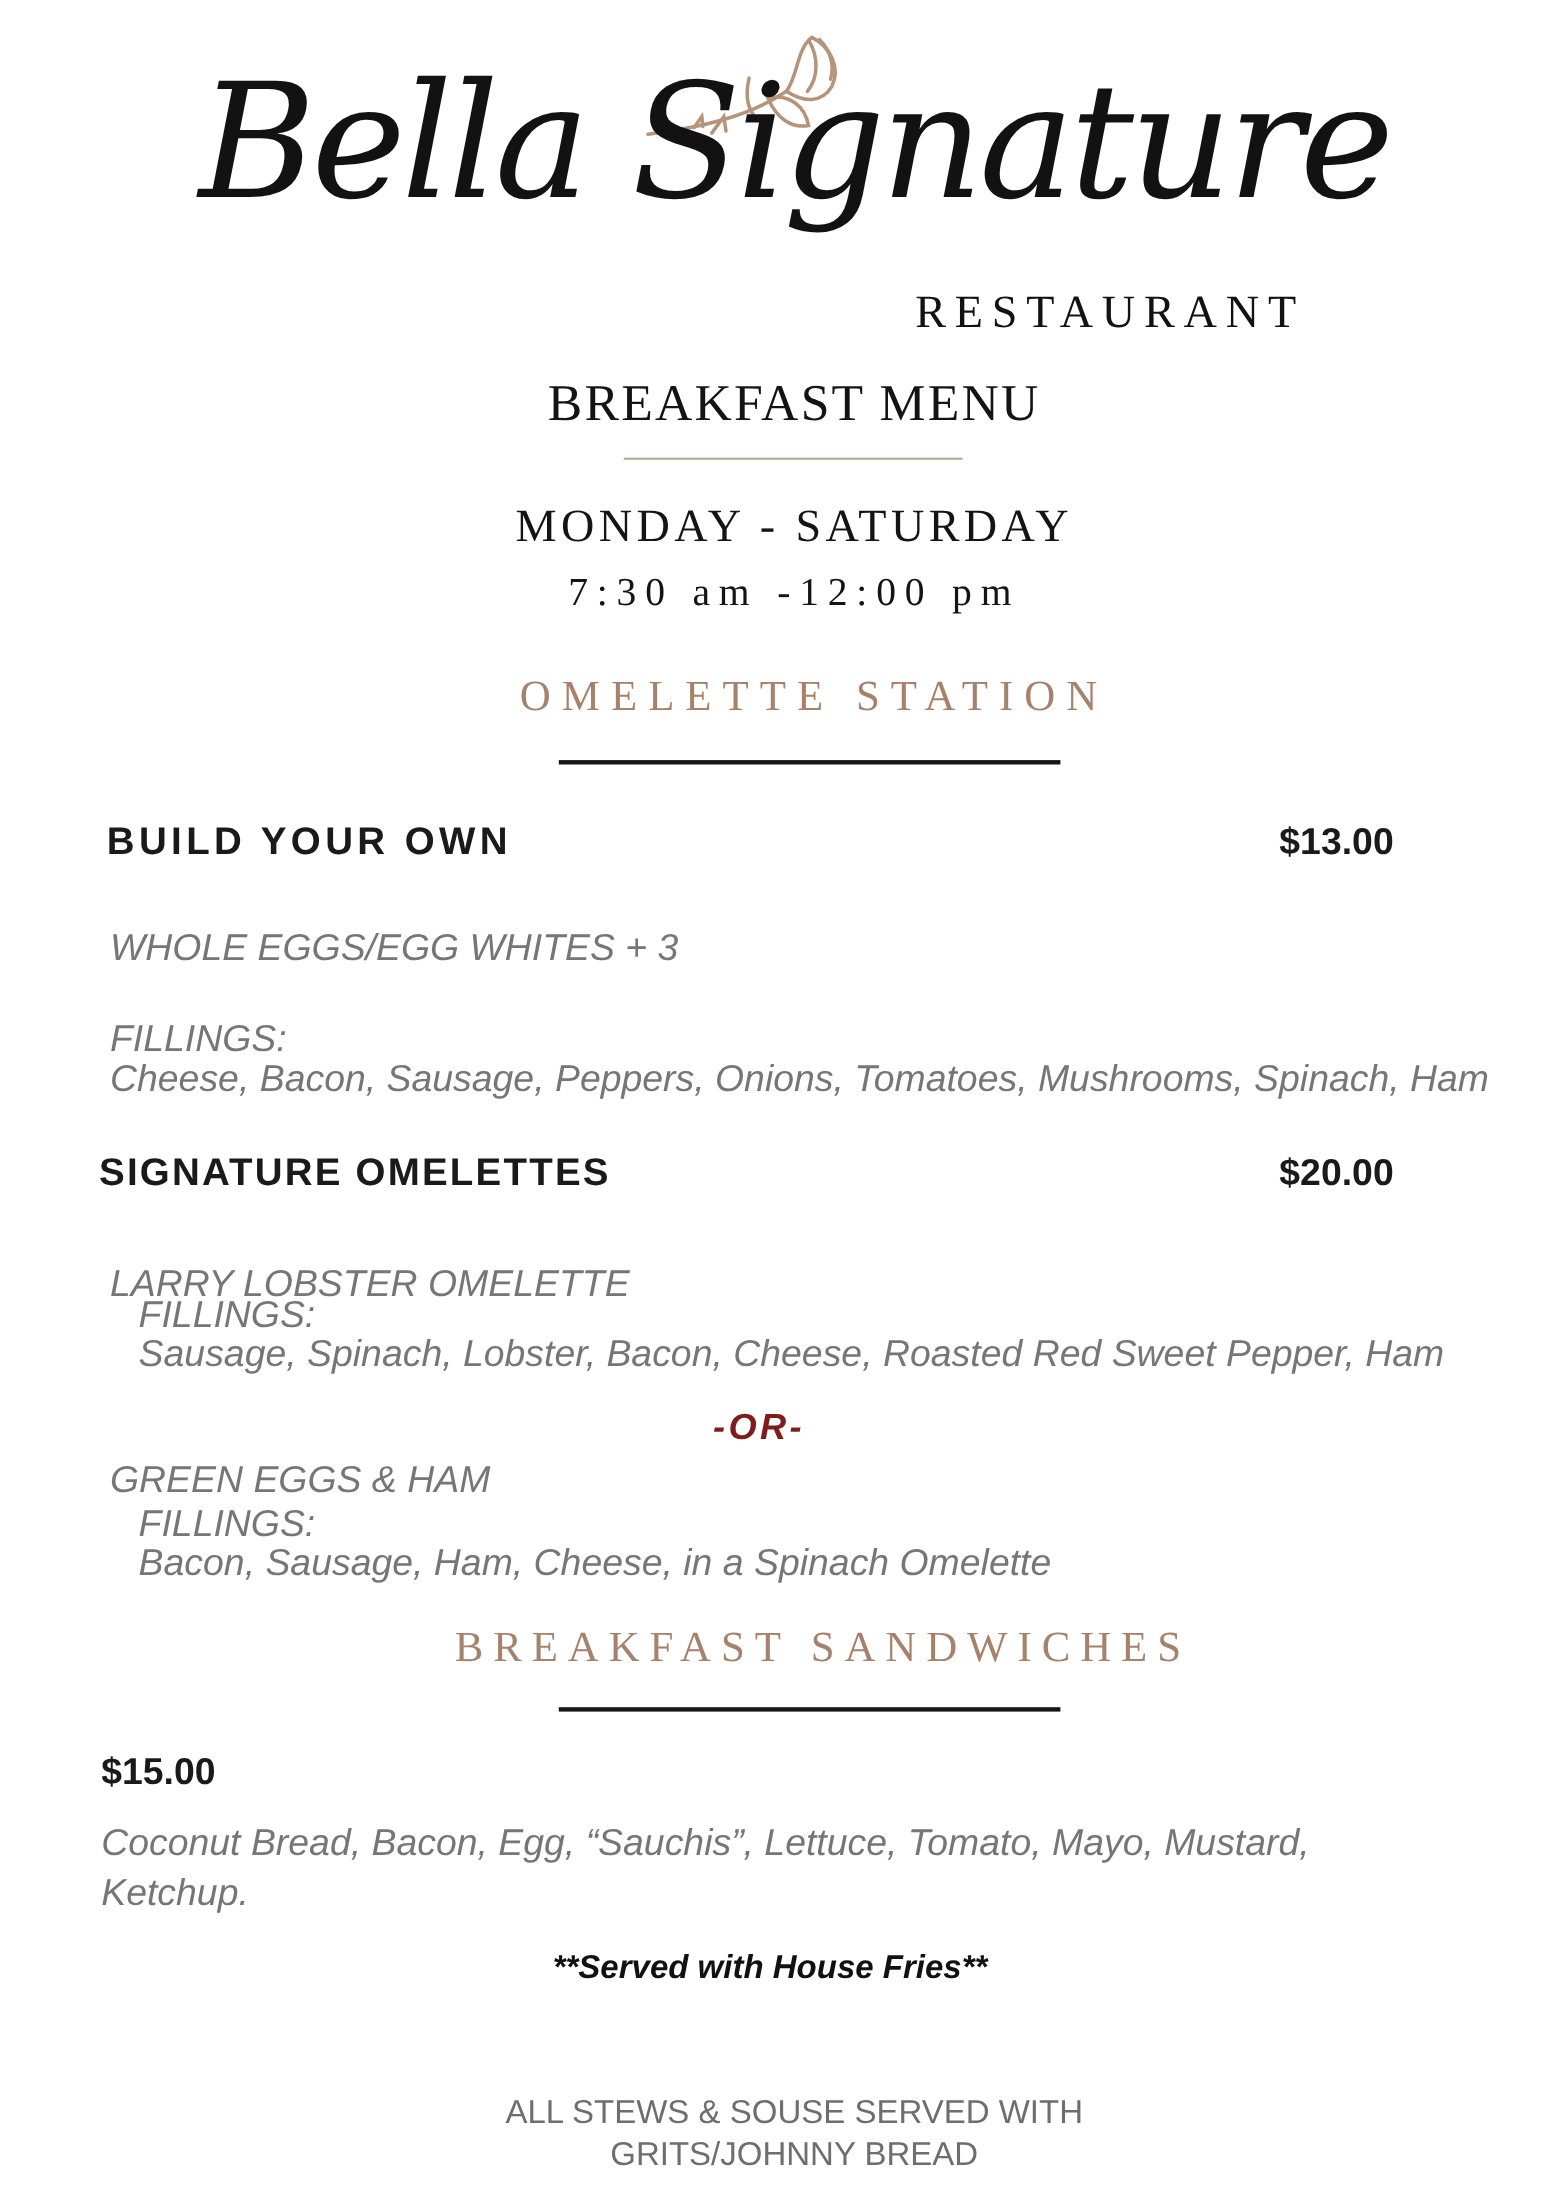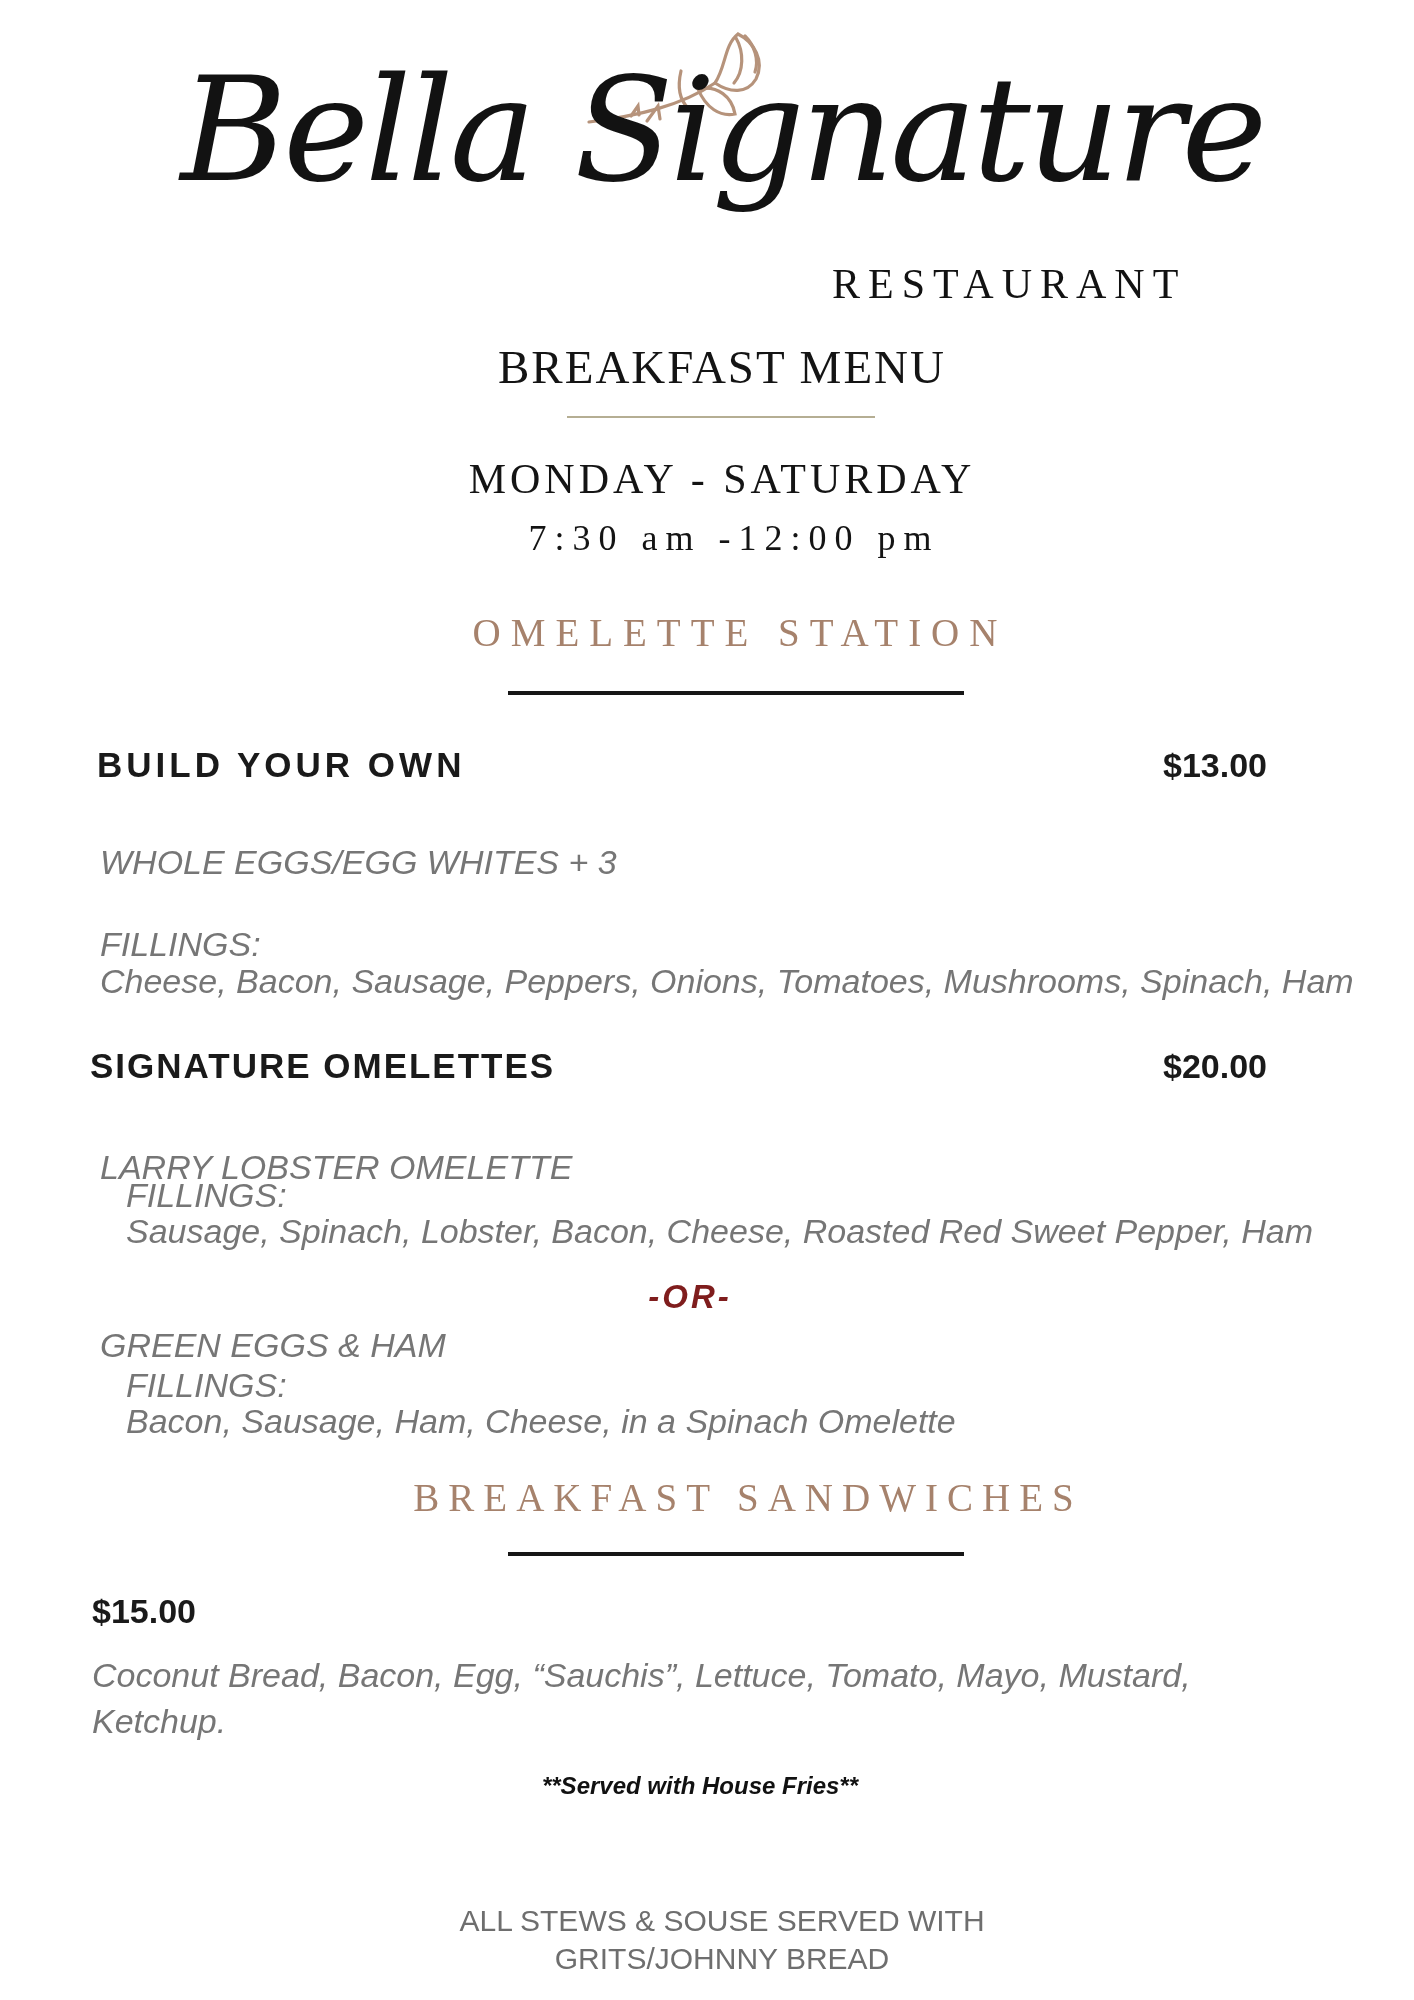--- a/index.html
+++ b/index.html
@@ -19,21 +19,21 @@
     color:#121212;z-index:2;line-height:1.4;
   }
   .rose{left:585px;top:26px;width:195px;height:130px;z-index:1;}
   .logo-sub{
     left:832px;top:260px;font-family:"Liberation Serif",serif;font-size:42px;
     letter-spacing:8px;color:#121212;white-space:nowrap;
   }
   .menu-title{left:722px;top:340px;font-family:"Liberation Serif",serif;font-size:47px;letter-spacing:2px;}
   .divider-thin{left:567px;top:416px;width:308px;height:2px;background:var(--divider-tan);}
   .days{left:722px;top:455px;font-family:"Liberation Serif",serif;font-size:42px;letter-spacing:4px;}
-  .hours{left:722px;top:517px;font-family:"Liberation Serif",serif;font-size:36px;letter-spacing:8px;margin-left:12px;}
+  .hours{left:722px;top:517px;font-family:"Liberation Serif",serif;font-size:36px;letter-spacing:8px;}
 
   .section-heading{
     font-family:"Liberation Serif",serif;font-size:39px;color:var(--tan);letter-spacing:10px;
   }
   .heading-1{left:740px;top:610px;}
   .heading-2{left:748px;top:1475px;letter-spacing:9px;}
   .heading-rule{height:4px;background:#161616;left:508px;width:456px;}
   .rule-1{top:691px;}
   .rule-2{top:1552px;}
 
@@ -57,21 +57,21 @@
   .green-name{left:100px;top:1326px;}
   .green-fill-label{left:126px;top:1366px;}
   .green-fill{left:126px;top:1402px;}
 
   .or-sep{left:690px;top:1278px;font-weight:bold;font-style:italic;font-size:33px;letter-spacing:3px;color:#7f1d1d;}
 
   .ful-desc{
     left:92px;top:1652px;width:1160px;font-style:italic;font-size:34px;
     color:var(--gray);line-height:46px;white-space:normal;
   }
-  .serve-note{left:700px;top:1772px;font-weight:bold;font-style:italic;font-size:24px;color:#111;}
+  .serve-note{left:700px;top:1772px;font-weight:bold;font-style:italic;font-size:30px;color:#111;}
 
   .footer-note{
     left:722px;top:1902px;font-size:30px;color:var(--footer-gray);
     text-align:center;line-height:38px;transform:translateX(-50%);white-space:nowrap;
   }
 </style>
 </head>
 <body>
 
 <svg class="abs rose" viewBox="0 0 195 130" fill="none" stroke="#b6937b" stroke-width="3.2" stroke-linecap="round">

